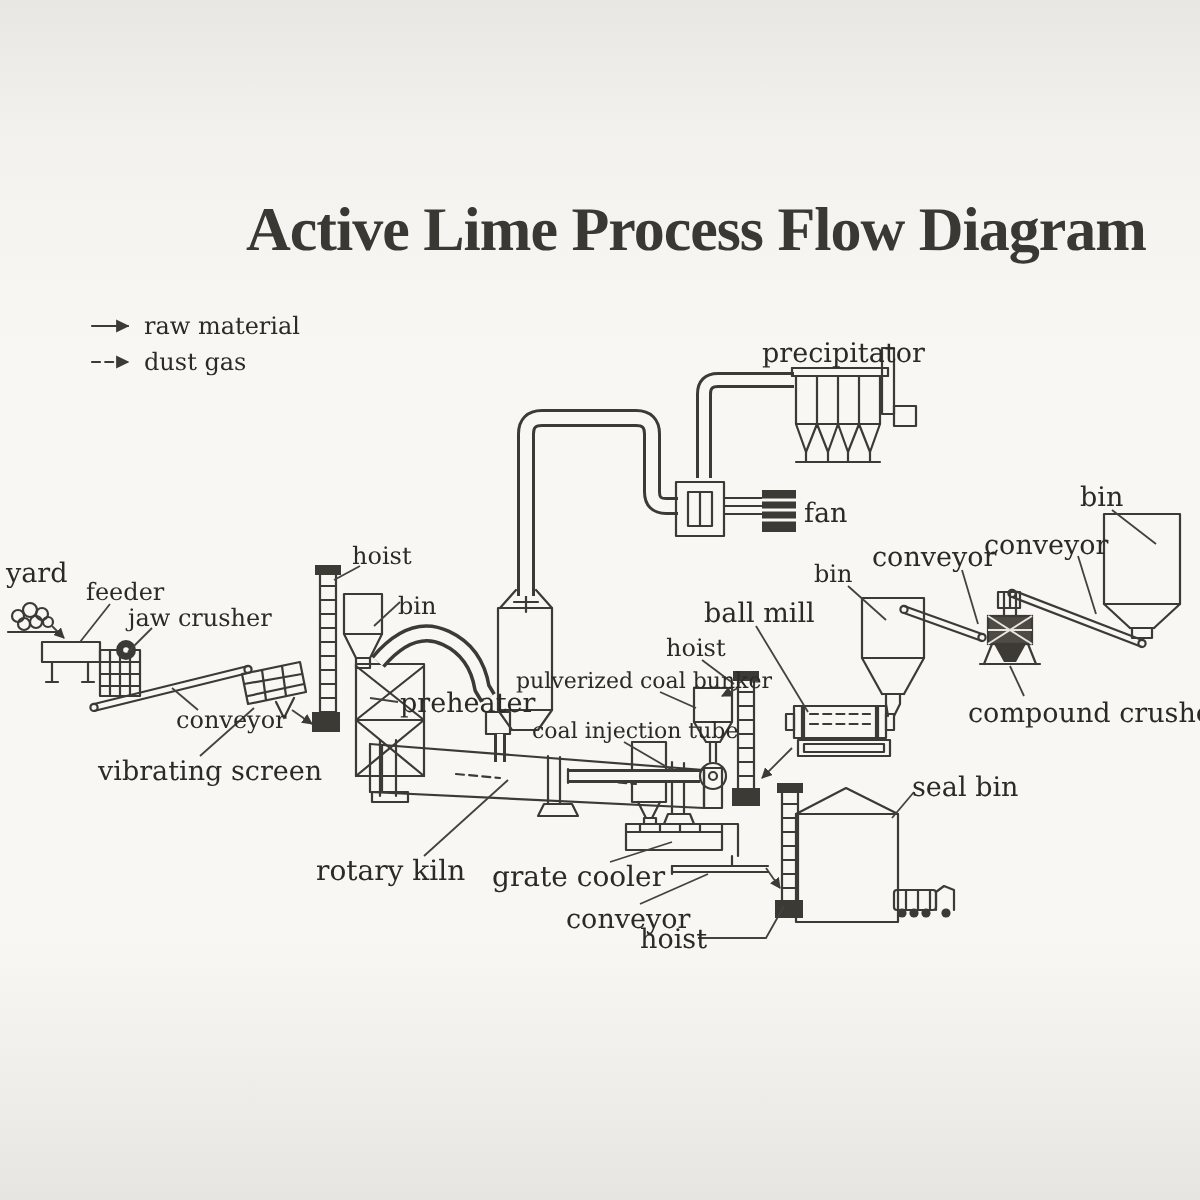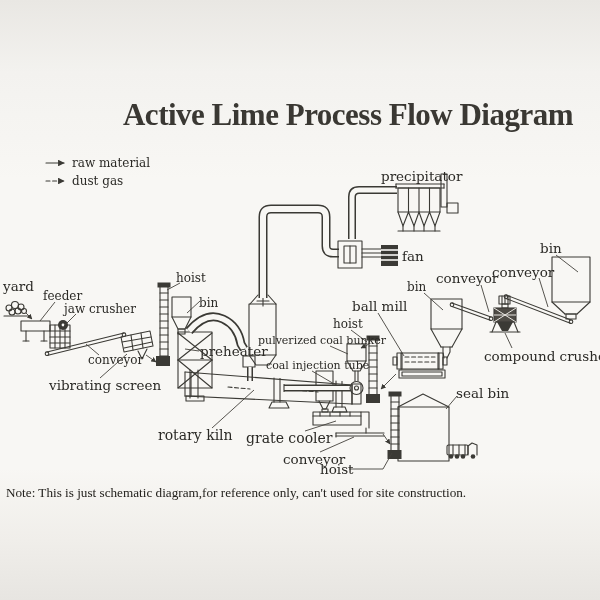--- a/index.html
+++ b/index.html
@@ -367,14 +367,13 @@
       <text class="lbl lbl-lg" x="492" y="277">conveyor</text>
       <text class="lbl lbl-lg" x="484" y="361">compound crusher</text>
       <text class="lbl lbl-lg" x="456" y="398">seal bin</text>
       <text class="lbl lbl-xl" x="158" y="440">rotary kiln</text>
       <text class="lbl lbl-xl" x="246" y="443">grate cooler</text>
       <text class="lbl lbl-lg" x="283" y="464">conveyor</text>
       <text class="lbl lbl-lg" x="320" y="474">hoist</text>
     </g>
   </svg>
 
-  <div id="note">Note: This is just schematic diagram,for reference only, can't used for site construction.</div>
 </div>
 
 </body></html>

